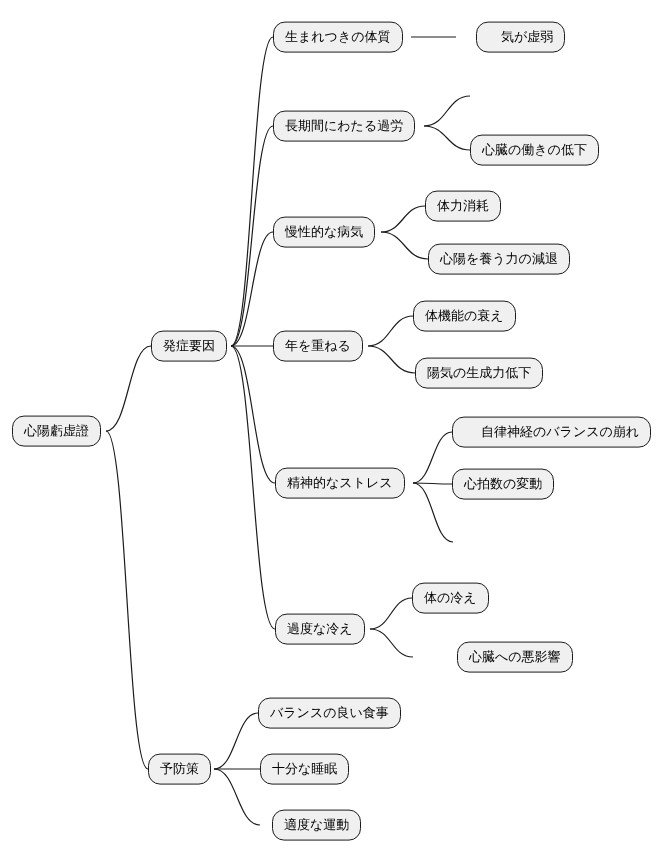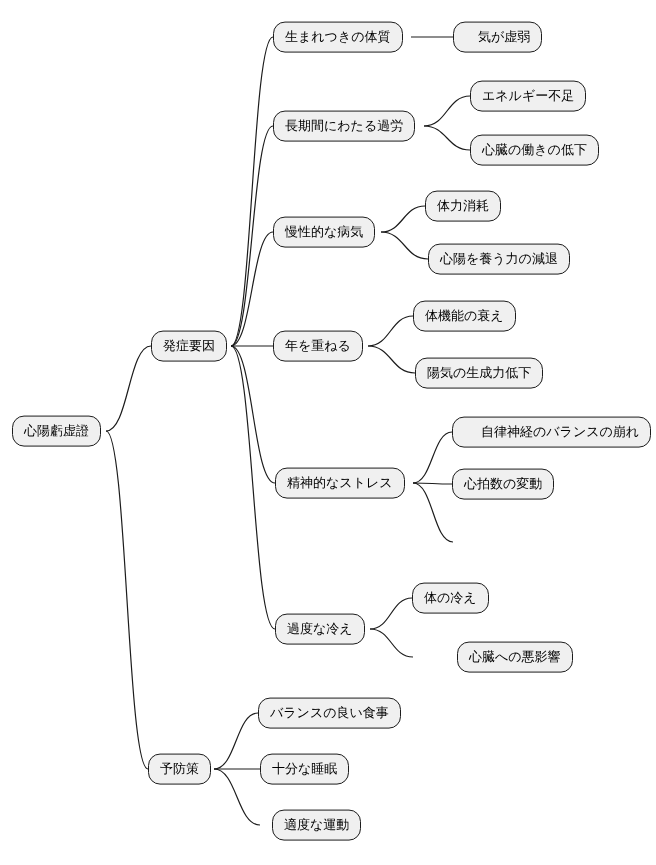--- a/index.html
+++ b/index.html
@@ -68,23 +68,22 @@
       <path d="M 370 629 C 391.5 629, 391.5 657, 413 657"></path>
       <path d="M 106 431 C 127 431, 127 769, 148 769"></path>
       <path d="M 214 769 C 236 769, 236 713, 258 713"></path>
       <path d="M 214 769 C 237 769, 237 769, 260 769"></path>
       <path d="M 214 769 C 237 769, 237 825, 260 825"></path>
     </svg>
   <div class="nodes">
       <div class="node" style="left: 12px; top: 431px;">心陽虧虚證</div>
       <div class="node" style="left: 151px; top: 346px;">発症要因</div>
       <div class="node" style="left: 273px; top: 37px;">生まれつきの体質</div>
-      <div class="node" style="left: 453px; top: 37px; padding-left: 24px;">気が虚弱</div>
+      <div class="node" style="left: 476px; top: 37px; padding-left: 24px;">気が虚弱</div>
       <div class="node" style="left: 273px; top: 126px;">長期間にわたる過労</div>
-      <div class="node" style="left: 470px; top: 96px;">エネルギー不足</div>
       <div class="node" style="left: 470px; top: 150px;">心臓の働きの低下</div>
       <div class="node" style="left: 273px; top: 232px;">慢性的な病気</div>
       <div class="node" style="left: 425px; top: 206px;">体力消耗</div>
       <div class="node" style="left: 428px; top: 259px;">心陽を養う力の減退</div>
       <div class="node" style="left: 273px; top: 346px;">年を重ねる</div>
       <div class="node" style="left: 413px; top: 316px;">体機能の衰え</div>
       <div class="node" style="left: 415px; top: 373px;">陽気の生成力低下</div>
       <div class="node" style="left: 275px; top: 483px;">精神的なストレス</div>
       <div class="node" style="left: 452px; top: 432px; padding-left: 28px;">自律神経のバランスの崩れ</div>
       <div class="node" style="left: 452px; top: 484px;">心拍数の変動</div>

